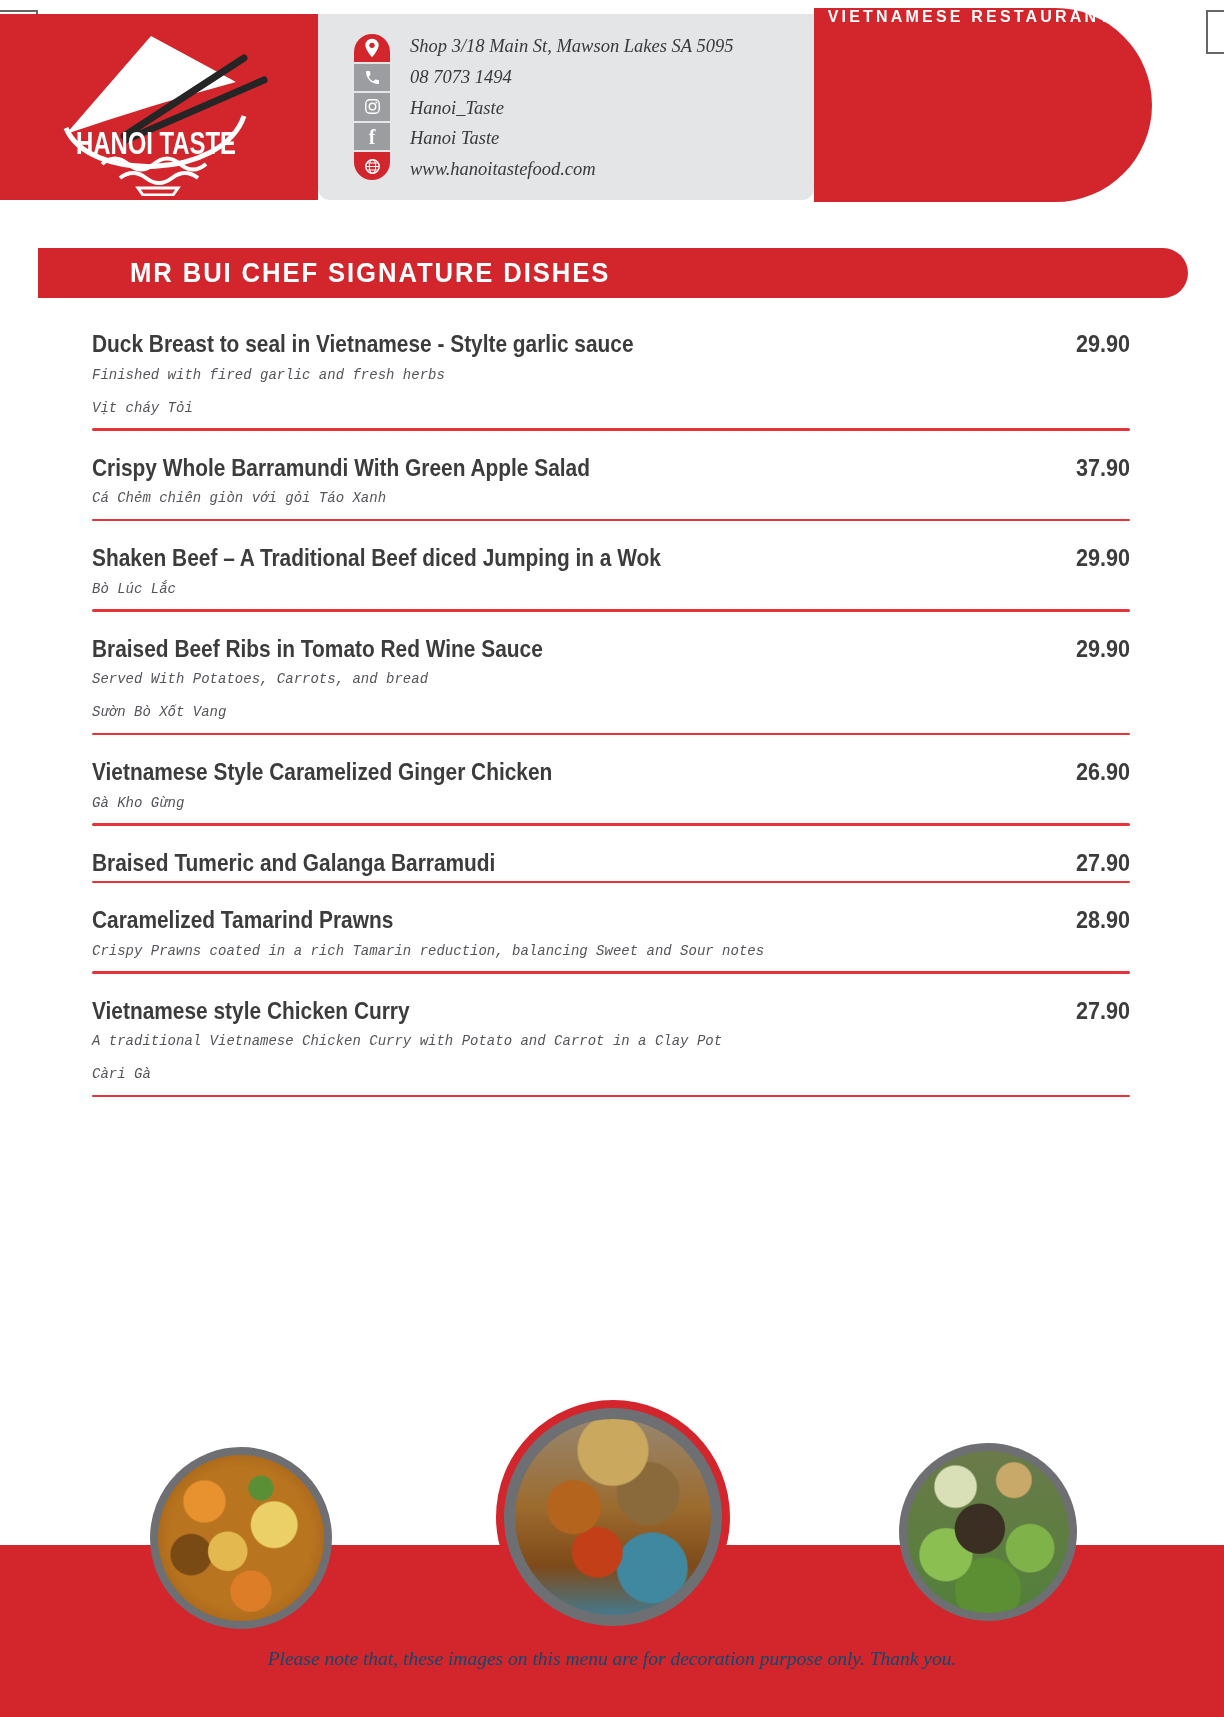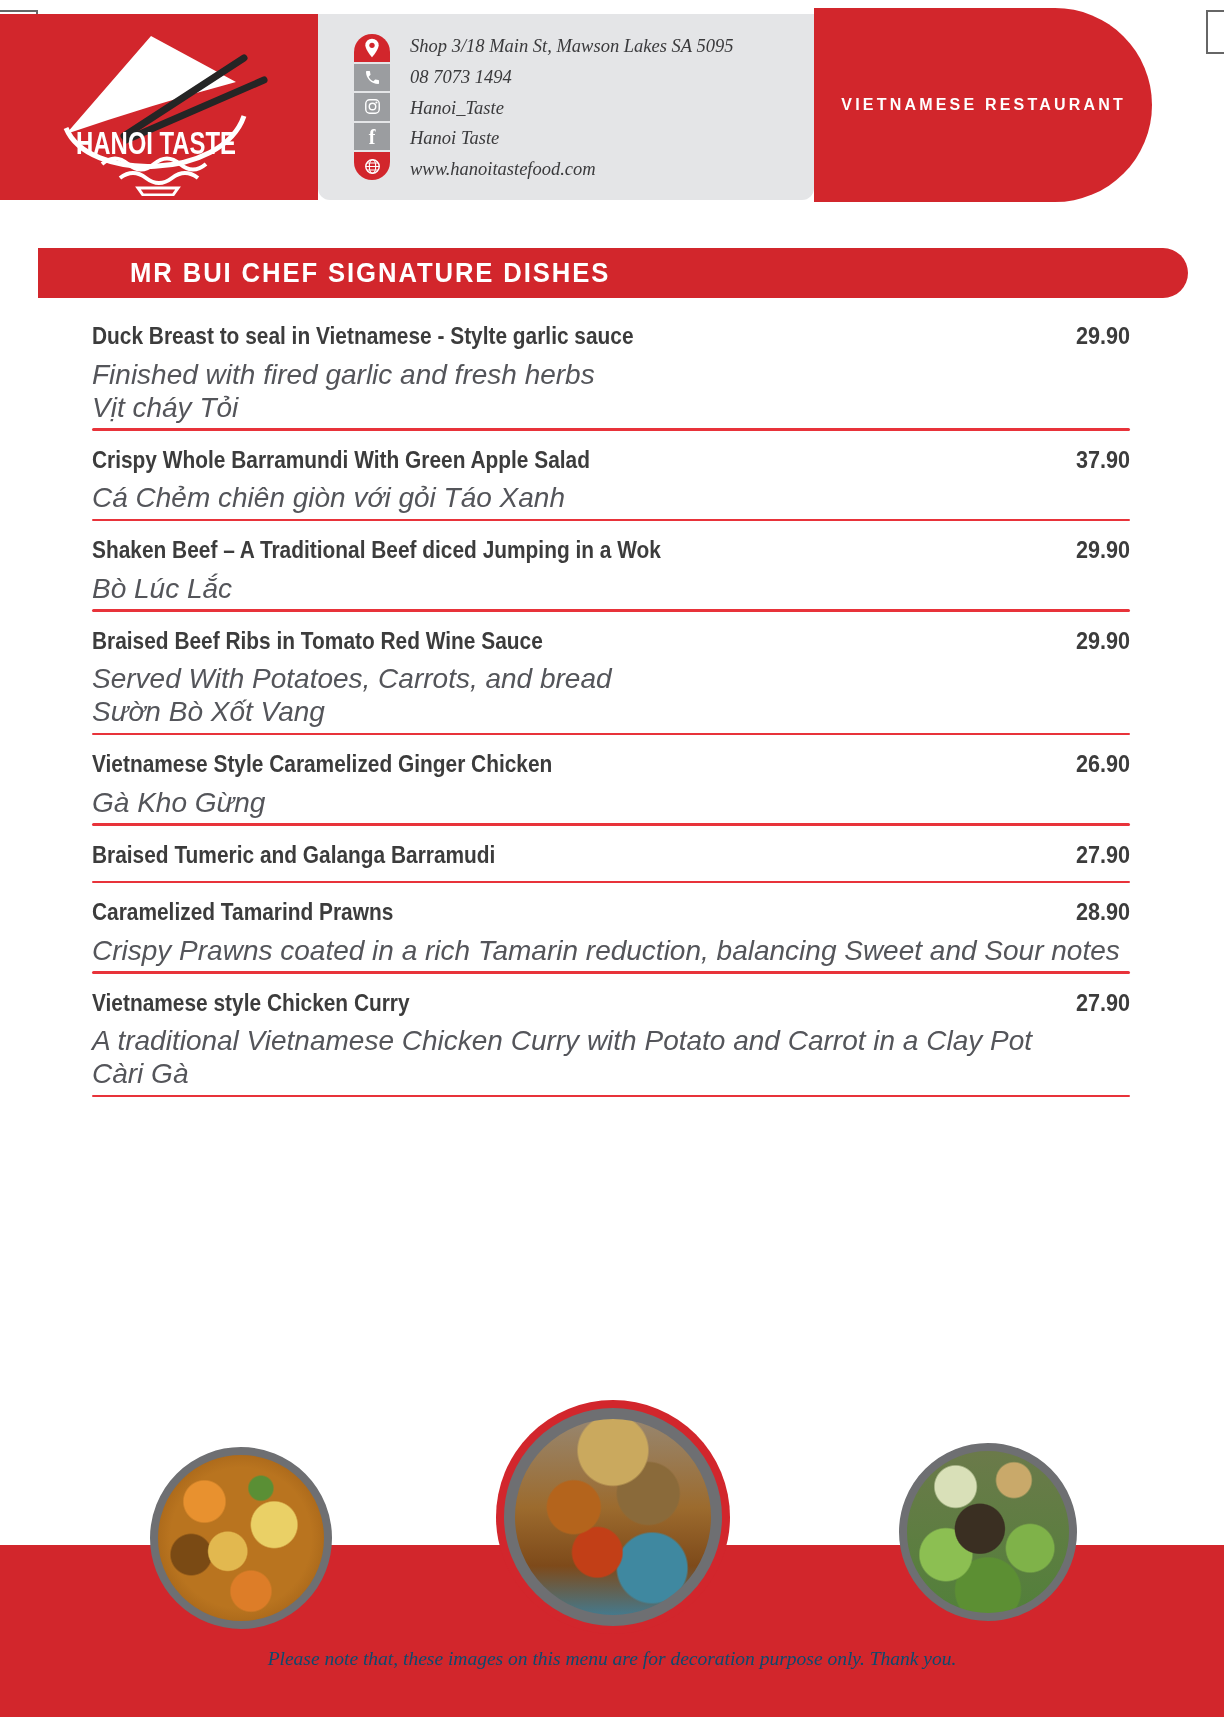--- a/index.html
+++ b/index.html
@@ -31,48 +31,48 @@
   .icon-seg .fb-f{ color:#fff; font-family:"Liberation Serif", serif; font-weight:bold;
                    font-size:20px; line-height:1; }
   .contact-lines{ position:absolute; left:92px; top:22px; height:144px; width:390px;
                   display:flex; flex-direction:column; justify-content:space-between;
                   font-family:"Liberation Serif", serif; font-style:italic;
                   font-size:18.5px; color:#3a3a3c; }
   .contact-lines div{ white-space:nowrap; }
 
   .menu-badge{ position:absolute; left:814px; top:8px; width:338px; height:194px;
                background:var(--red); border-radius:0 97px 97px 0;
-               display:flex; flex-direction:column; align-items:flex-end;
+               display:flex; flex-direction:row; align-items:flex-start;
                justify-content:center; color:#fff; padding-right:26px; }
   .menu-badge .tagline{ font-size:16px; font-weight:bold; letter-spacing:3.2px;
                         white-space:nowrap; }
   .menu-badge .big{ font-size:64px; font-weight:bold; letter-spacing:9px;
                     line-height:1.05; margin-top:4px; }
 
   
   .section-banner{ position:absolute; left:0; top:248px; width:1150px; height:50px;
                    background:var(--red); border-radius:0 25px 25px 0;
                    display:flex; align-items:center;margin-left:38px; }
   .section-banner span{ color:#fff; font-weight:bold; font-size:27px;
                         letter-spacing:2px; margin-left:92px;
                         transform:scaleX(0.95); transform-origin:left center;
                         white-space:nowrap; }
 
   
   .menu-list{ position:absolute; left:92px; top:322px; width:1038px; }
   .menu-item{ margin-bottom:15px; }
-  .title-row{ height:36px; display:flex; align-items:flex-start;
+  .title-row{ height:36px; display:flex; align-items:flex-end;
               justify-content:space-between; font-weight:bold; font-size:24px;
               color:#3c3c3c; }
   .title-row .t{ transform:scaleX(0.87); transform-origin:left center;
                  white-space:nowrap; }
   .title-row .p{ transform:scaleX(0.9); transform-origin:right center; }
   .m-desc,.m-viet{ height:33px; display:flex; align-items:center;
-                   font-family:Liberation Sans, sans-serif; font-style:italic;
-                   font-size:28px; color:#54555a; white-space:nowrap; }
+                   font-family:Liberation Mono, monospace; font-style:italic;
+                   font-size:14px; color:#54555a; white-space:nowrap; }
   .m-rule{ height:2.5px; background:var(--rule); border-radius:2px; margin-top:4px; }
 
   
   .footer-band{ position:absolute; left:0; top:1545px; width:1224px; height:172px;
                 background:var(--red); }
   .photo{ border-radius:50%; border:8px solid #6e6f72; position:absolute; }
   .photo-curry{ left:150px; top:1447px; width:182px; height:182px;
     background:
       radial-gradient(circle at 28% 28%, #e8912f 0 12%, transparent 13%),
       radial-gradient(circle at 62% 20%, #5a8f35 0 7%, transparent 8%),

